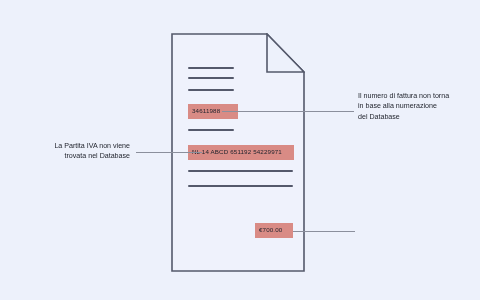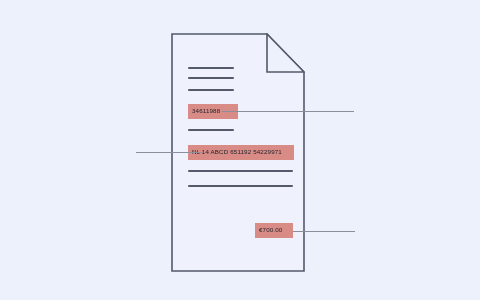--- a/index.html
+++ b/index.html
@@ -136,16 +136,21 @@
 
     <div class="badge" id="badge-total-amount">€700.00</div>
   </div>
 
   <div class="connector" style="left:136px; top:152px; width:66px;"></div>
 
   <div class="connector" style="left:222px; top:111px; width:132px;"></div>
 
   <div class="connector" style="left:293px; top:231px; width:62px;"></div>
 
+  <div class="annotation" id="annotation-vat">La Partita IVA non viene
+trovata nel Database</div>
 
+  <div class="annotation" id="annotation-invoice-number">Il numero di fattura non torna
+in base alla numerazione
+del Database</div>
 
 
 </div>
 
 </body></html>

